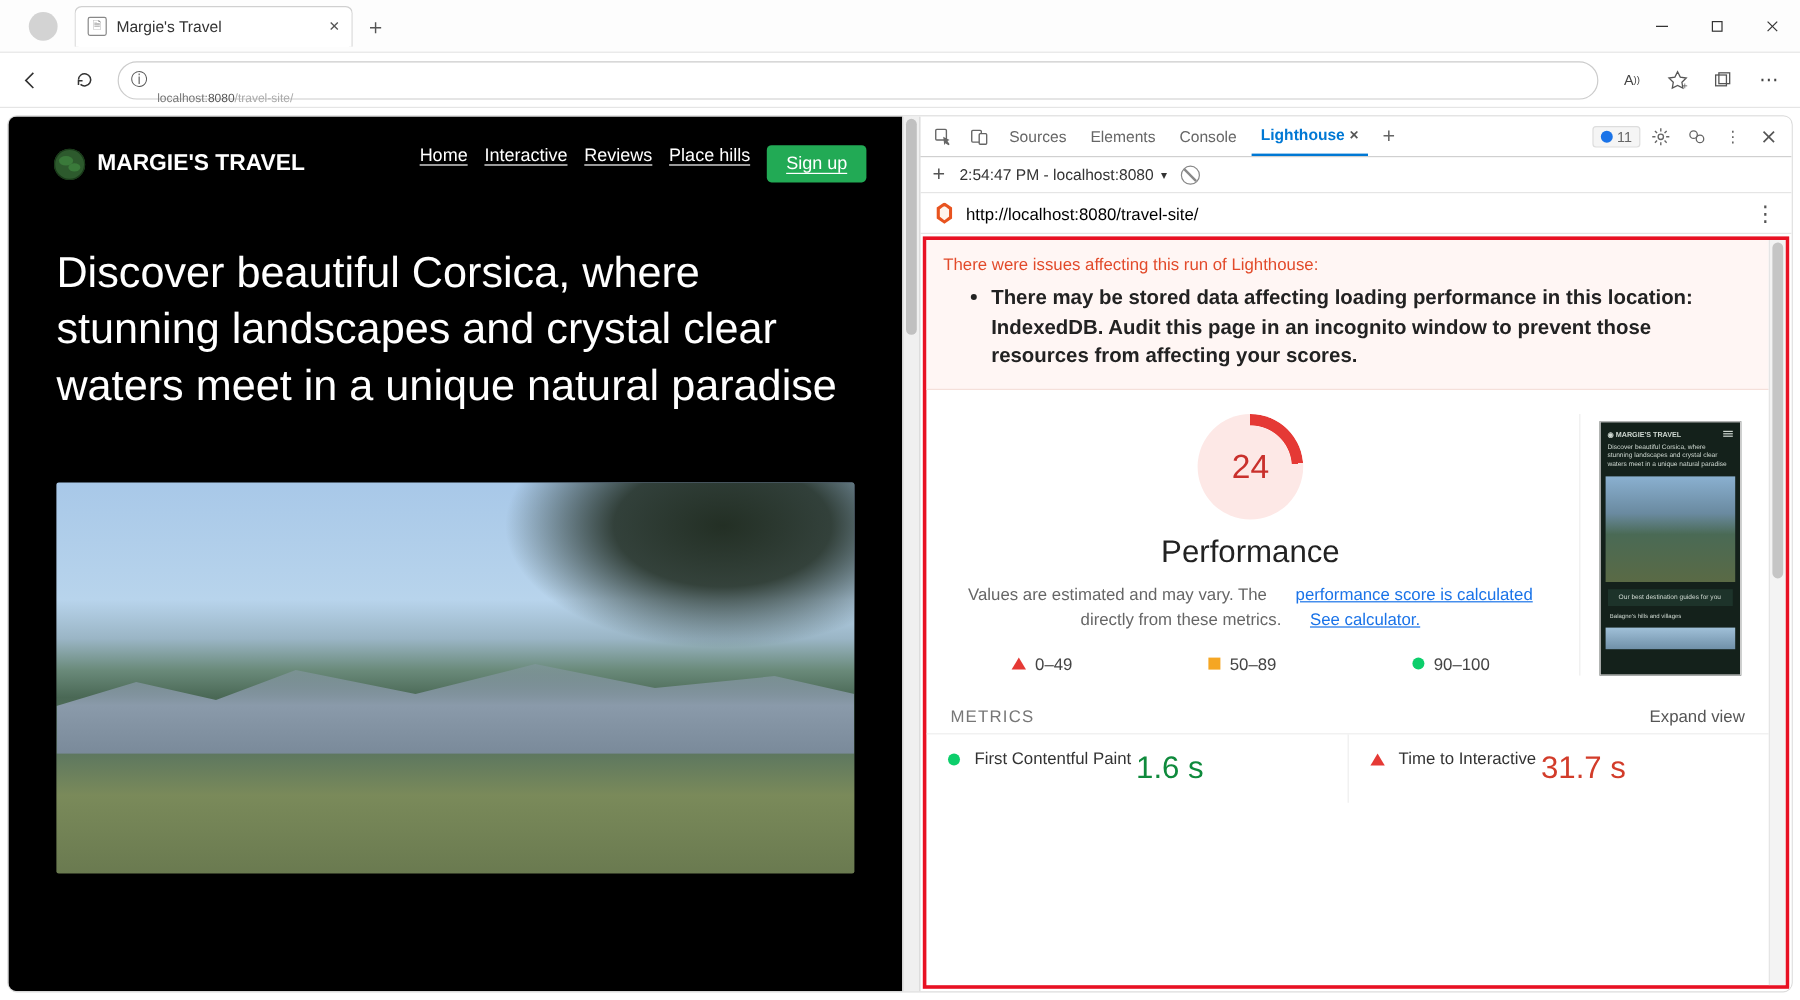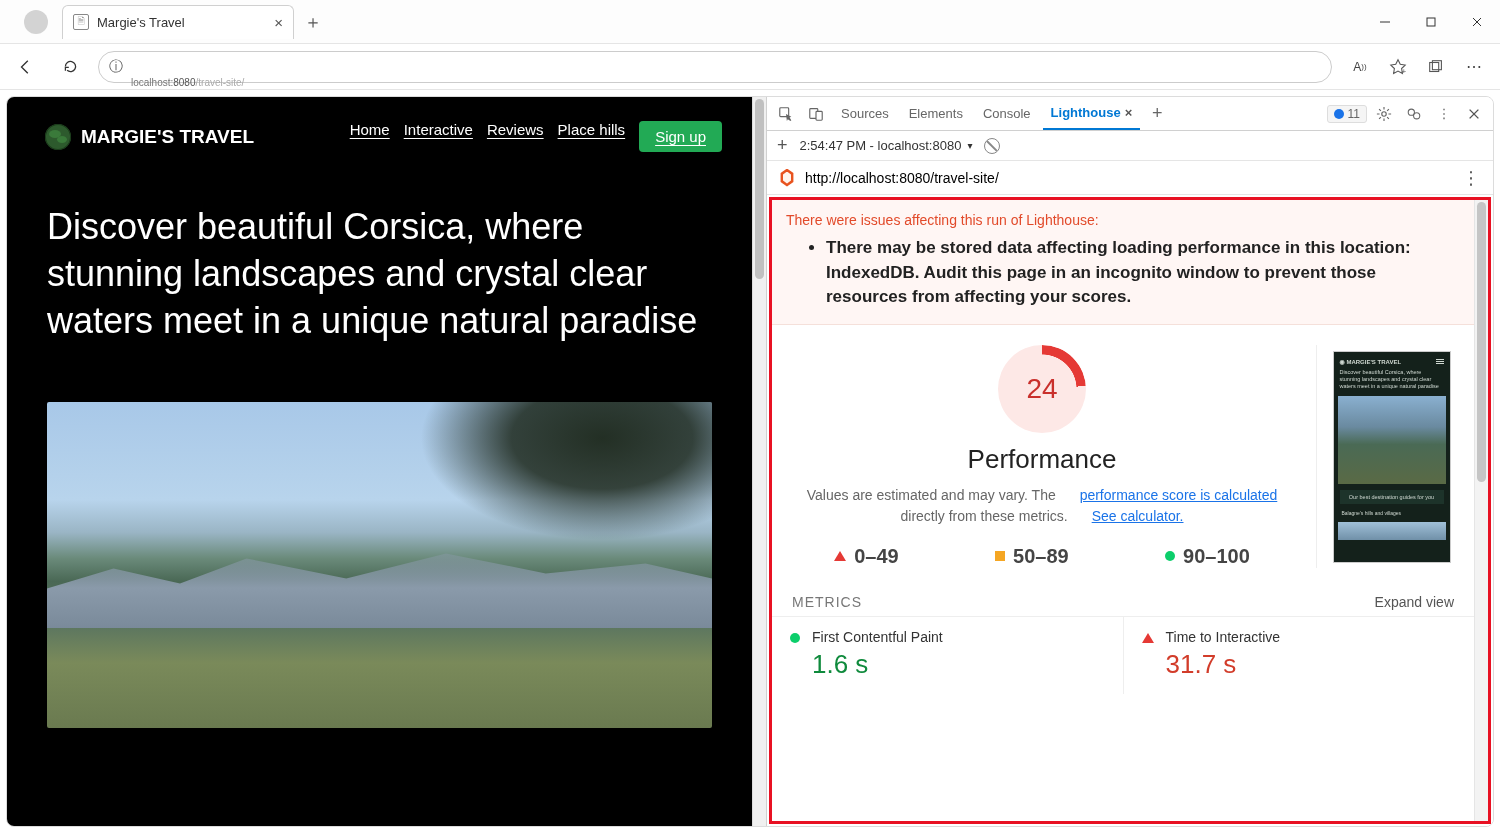--- a/index.html
+++ b/index.html
@@ -125,21 +125,21 @@
   .gauge-arc {
     position:absolute; inset:0; border-radius:50%;
     background: conic-gradient(#e53935 0deg 86deg, transparent 86deg 360deg);
     -webkit-mask: radial-gradient(circle, transparent 55%, #000 56%);
     mask: radial-gradient(circle, transparent 55%, #000 56%);
   }
   .gauge-num { position:absolute; inset:0; display:flex; align-items:center; justify-content:center; font-size:28px; color:#c9302c; font-weight:400; }
   .perf-title { font-size:26px; color:#222; margin-top:8px; }
   .perf-desc { font-size:14px; color:#666; margin-top:10px; padding:0 6px; line-height:1.5; }
   .perf-desc a { color:#1a73e8; text-decoration:underline;margin-left:20px; }
-  .legend { display:flex; justify-content:space-around; margin:18px 6px 0 6px; font-size:20px; color:#444;font-weight:bold; }
+  .legend { display:flex; justify-content:space-around; margin:18px 6px 0 6px; font-size:14px; color:#444; }
   .leg-item { display:flex; align-items:center; gap:8px; }
   .tri { width:0; height:0; border-left:6px solid transparent; border-right:6px solid transparent; border-bottom:10px solid #e53935; }
   .sq { width:10px; height:10px; background:#f5a623; }
   .circ { width:10px; height:10px; border-radius:50%; background:#0cce6b; }
   .thumb-prev {
     width:118px; height:212px; border:1px solid #ccc; background:#14211b; padding:6px;
     color:#cfd8d1; font-size:6px; display:flex; flex-direction:column; gap:4px;
   }
   .thumb-prev .th-head { display:flex; justify-content:space-between; align-items:center; font-size:6px; font-weight:600;}
   .thumb-prev .th-burger { display:flex; flex-direction:column; gap:1px; }
@@ -147,21 +147,21 @@
   .thumb-prev .th-desc { font-size:5.5px; line-height:1.3; }
   .thumb-prev .th-img { height:88px; background:linear-gradient(to bottom,#8ab0d0 0%,#6a8aa0 35%,#4a6a55 55%,#5a6a45 100%); margin:2px -2px; }
   .thumb-prev .th-band { background:#1d332a; padding:4px; font-size:5.5px; text-align:center; }
   .thumb-prev .th-foot { height:18px; background:linear-gradient(to bottom,#a0c0d8,#7090a8); margin:0 -2px -2px -2px; }
 
   .metrics-head { display:flex; justify-content:space-between; padding:18px 20px 6px 20px; font-size:14px; color:#777; letter-spacing:1px; }
   .metrics-head .expand { color:#555; letter-spacing:0; }
   .metrics-row { display:flex; border-top:1px solid #eee; }
   .metric { flex:1; padding:12px 14px 14px 18px; display:flex; gap:12px; }
   .metric + .metric { border-left:1px solid #eee; }
-  .metric .mtxt { display:flex; flex-direction:column; gap:4px; }
+  .metric .mtxt { display:flex; gap:4px; }
   .metric .mname { font-size:14px; color:#333; }
   .metric .mval { font-size:26px; font-weight:500; }
   .mval.good { color:#0f8a3c; }
   .mval.bad { color:#d23c2a; }
   .mi { margin-top:4px; }
 
   .dt-scrollbar { width:14px; background:#f3f3f3; border-left:1px solid #e5e5e5; position:relative; }
   .dt-thumb { position:absolute; top:2px; left:2px; right:2px; height:280px; background:#c5c5c5; border-radius:6px; }
 
   .svg-icon { width:16px; height:16px; }

